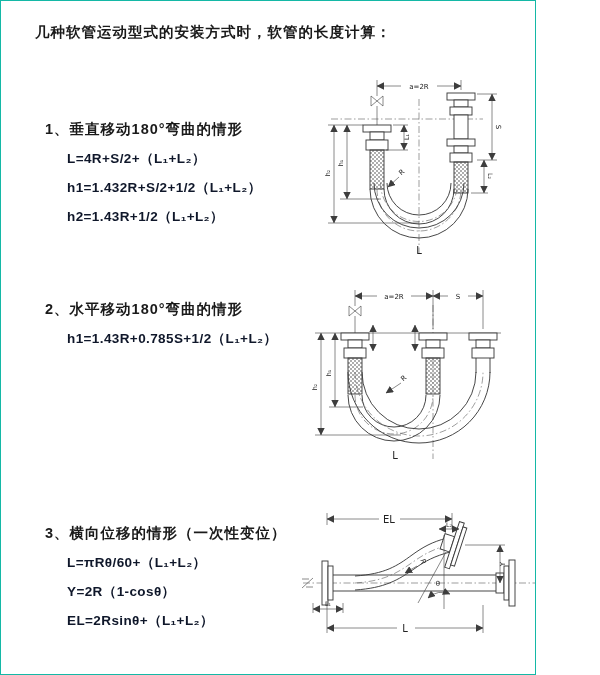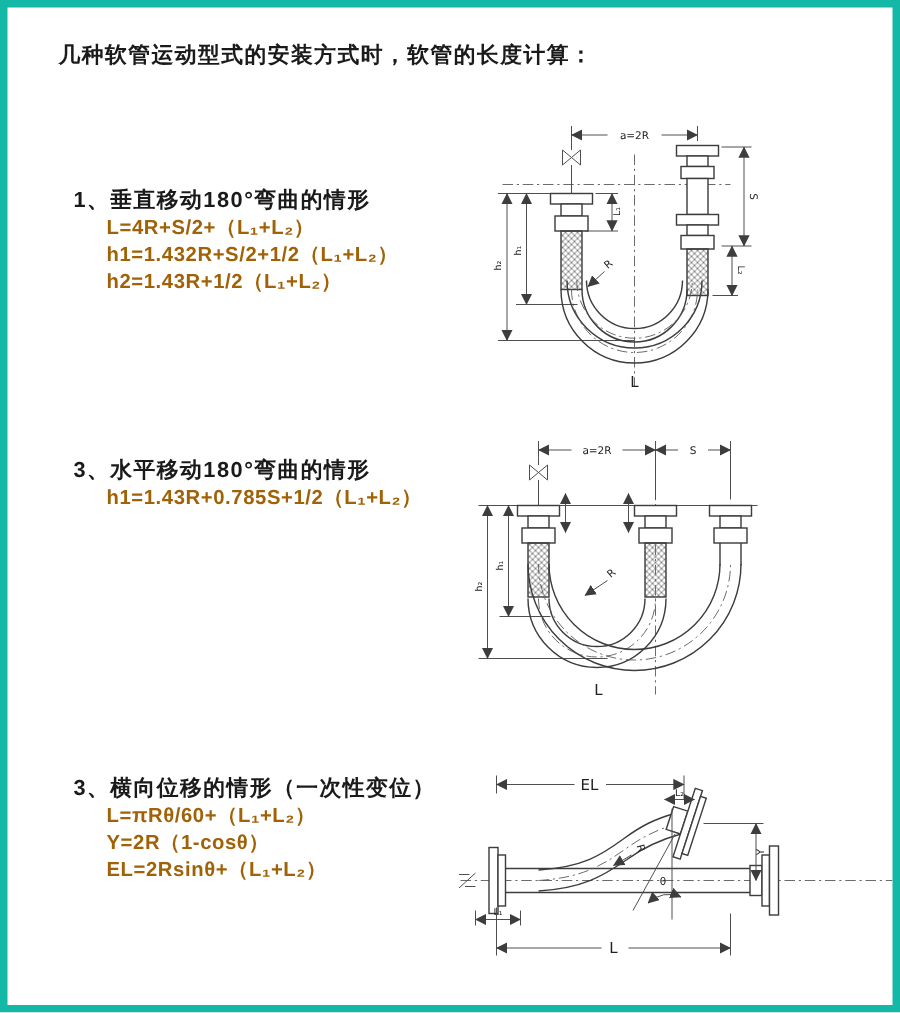--- a/index.html
+++ b/index.html
@@ -1,22 +1,22 @@
 <!DOCTYPE html>
 <html><head>
 <meta charset="utf-8">
 <style>
   html,body{margin:0;padding:0;background:#fff;}
-  #page{position:relative;width:600px;height:675px;background:#fff;border:5px solid #14b8a6;box-sizing:border-box;
+  #page{position:relative;width:536px;height:675px;background:#fff;border:1px solid #14b8a6;box-sizing:border-box;
         font-family:"Liberation Sans","DejaVu Sans",sans-serif;color:#1a1a1a;overflow:hidden;}
   .title{position:absolute;left:34px;top:22px;font-size:14.5px;font-weight:700;letter-spacing:1px;}
   .section{position:absolute;left:44px;}
   .sec-heading{font-size:14.5px;font-weight:700;letter-spacing:1px;}
-  .formula{margin:0 0 0 22px;font-size:13.5px;font-weight:600;letter-spacing:.4px;color:#a16207;}
-  #sec1{top:119px;} #sec2{top:299px;} #sec3{top:511px;}
+  .formula{margin:11px 0 0 22px;font-size:13.5px;font-weight:600;letter-spacing:.4px;color:#0f172a;}
+  #sec1{top:119px;} #sec2{top:299px;} #sec3{top:523px;}
   .diag{position:absolute;}
   #diag1{left:314px;top:72px;} #diag2{left:304px;top:282px;} #diag3{left:296px;top:504px;}
   svg{overflow:visible;}
   .ln{fill:none;stroke:#3d3d3d;stroke-width:0.95;}
   .tn{fill:none;stroke:#4a4a4a;stroke-width:0.65;}
   .cl{fill:none;stroke:#5a5a5a;stroke-width:0.6;stroke-dasharray:7 2.5 1.5 2.5;}
   .part{fill:#ffffff;stroke:#3d3d3d;stroke-width:0.95;}
   .hose{fill:url(#hatch);stroke:#3d3d3d;stroke-width:0.95;}
   .dl{font-size:7px;fill:#222;font-family:"DejaVu Sans",sans-serif;}
   .dl2{font-size:6.3px;fill:#222;font-family:"DejaVu Sans",sans-serif;}
@@ -41,21 +41,21 @@
   <div class="title">几种软管运动型式的安装方式时，软管的长度计算：</div>
 
   <div class="section" id="sec1">
     <div class="sec-heading">1、垂直移动180°弯曲的情形</div>
     <div class="formula">L=4R+S/2+（L₁+L₂）</div>
     <div class="formula">h1=1.432R+S/2+1/2（L₁+L₂）</div>
     <div class="formula">h2=1.43R+1/2（L₁+L₂）</div>
   </div>
 
   <div class="section" id="sec2">
-    <div class="sec-heading">3、水平移动180°弯曲的情形</div>
+    <div class="sec-heading">2、水平移动180°弯曲的情形</div>
     <div class="formula">h1=1.43R+0.785S+1/2（L₁+L₂）</div>
   </div>
 
   <div class="section" id="sec3">
     <div class="sec-heading">3、横向位移的情形（一次性变位）</div>
     <div class="formula">L=πRθ/60+（L₁+L₂）</div>
     <div class="formula">Y=2R（1-cosθ）</div>
     <div class="formula">EL=2Rsinθ+（L₁+L₂）</div>
   </div>
 

